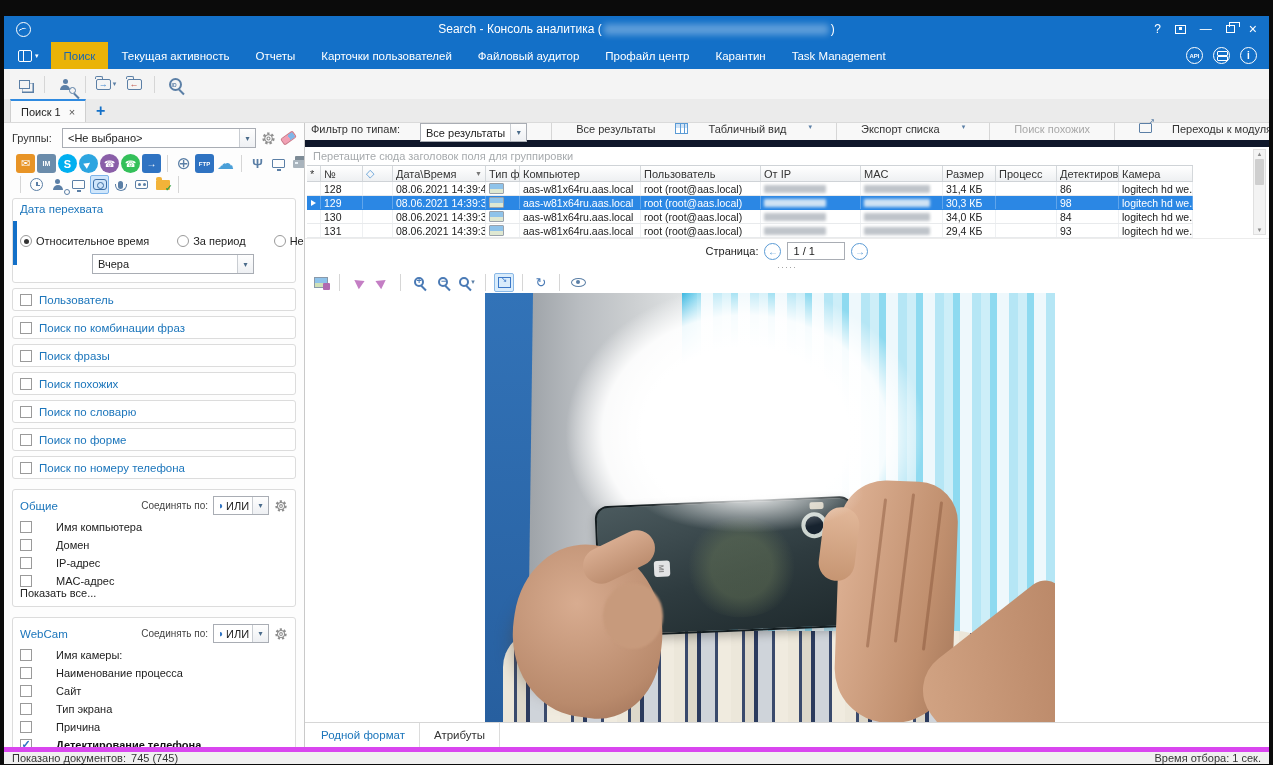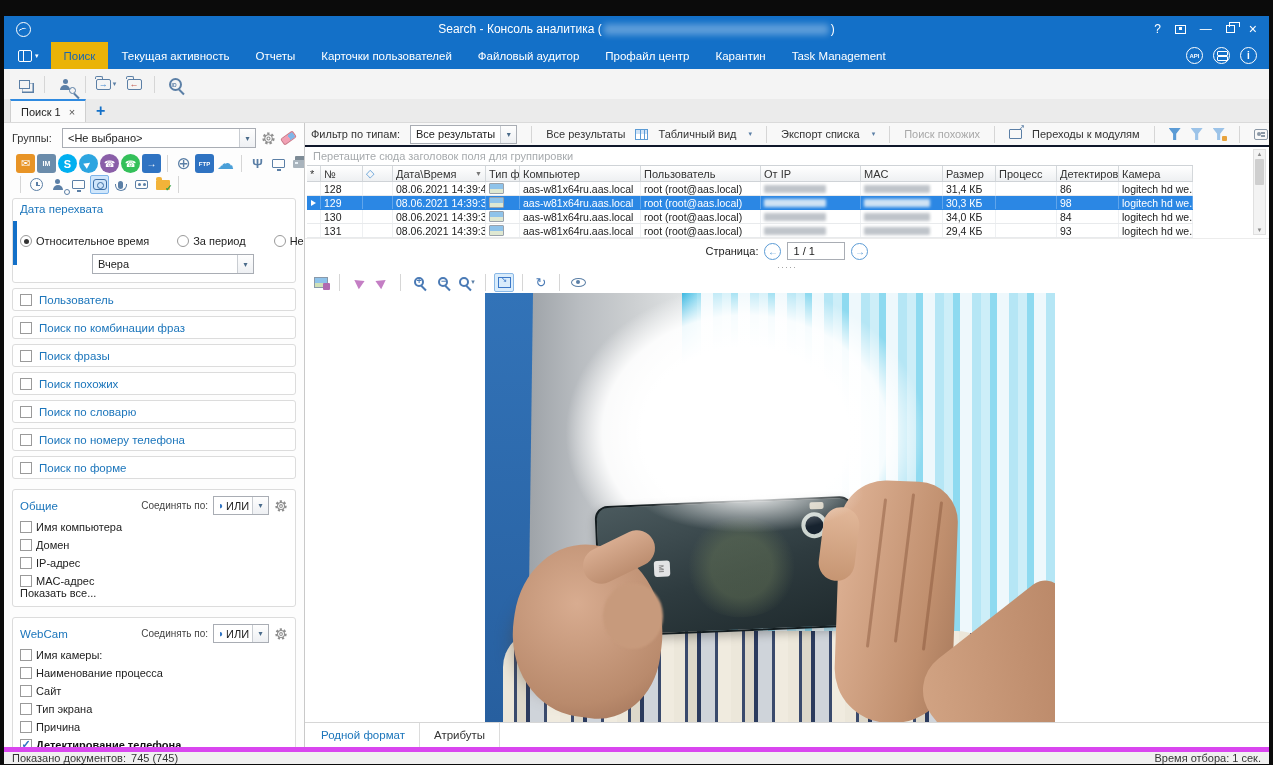--- a/index.html
+++ b/index.html
@@ -122,28 +122,28 @@
   .fbox{height:23px;display:flex;align-items:center;gap:7px;padding:0 7px}
   .fbox .flbl{color:#1b75bb;font-size:11.5px;white-space:nowrap}
   .cb{width:12px;height:12px;border:1px solid #9a9a9a;background:#fff;position:relative;flex:0 0 auto}
   .cb.on::after{content:"✓";position:absolute;left:.5px;top:-2px;font-size:11px;color:#2f73c2;font-weight:bold}
   .secbox{padding:6px 7px 7px;margin-top:10px}
   .secrow{display:flex;align-items:center;gap:5px}
   .joinlbl{margin-left:auto;color:#444;font-size:10px}
   .orcombo{width:56px;height:19px}
   .orcombo .orico{color:#2f73c2;font-size:10px;margin-left:3px}
   .orcombo .val{padding:0 3px}
-  .cbitem{display:flex;align-items:center;gap:4px;margin-top:6px}
+  .cbitem{display:flex;align-items:center;gap:24px;margin-top:6px}
   .cbitem .clbl{white-space:nowrap}
   .cbitem.bold .clbl{font-weight:bold;color:#111}
   .showall{margin-top:0;color:#222}
 
   
   .main{flex:1;display:flex;flex-direction:column;min-width:0;background:#fff}
-  .res-toolbar{height:24px;display:flex;align-items:center;gap:10px;padding:0 6px;border-bottom:2px solid #0f172a;background:#f8f8f8;white-space:nowrap;flex:0 0 auto}
+  .res-toolbar{height:24px;display:flex;align-items:flex-start;gap:20px;padding:0 6px;border-bottom:7px solid #0f172a;background:#f8f8f8;white-space:nowrap;flex:0 0 auto}
   .rt-lbl{color:#333}
   .rt-gray{color:#a8a8a8}
   .ftcombo{width:112px;height:19px}
   .tblico{width:13px;height:11px;border:1px solid #5b9bd5;background:linear-gradient(#cfe3f7 0 4px,#fff 4px);position:relative;flex:0 0 auto}
   .tblico::after{content:"";position:absolute;left:3.5px;top:0;bottom:0;width:1px;background:#5b9bd5;box-shadow:4px 0 0 #5b9bd5}
   .modico{width:13px;height:10px;border:1.5px solid #5b7fa6;border-radius:1px;position:relative;flex:0 0 auto}
   .modico::after{content:"↗";position:absolute;right:-4px;top:-7px;font-size:8px;color:#5b7fa6}
   .funnel{width:12px;height:12px;background:#5b9bd5;clip-path:polygon(0 0,100% 0,63% 47%,63% 100%,37% 100%,37% 47%)}
   .funnel.o{background:#9cc3e8}
   .fw{position:relative;display:flex}
@@ -412,25 +412,25 @@
       <div class="sbox fbox">
           <span class="cb"></span>
           <span class="flbl">Поиск похожих</span>
         </div>
       <div class="sbox fbox">
           <span class="cb"></span>
           <span class="flbl">Поиск по словарю</span>
         </div>
       <div class="sbox fbox">
           <span class="cb"></span>
-          <span class="flbl">Поиск по номеру телефона</span>
+          <span class="flbl">Поиск по форме</span>
         </div>
       <div class="sbox fbox">
           <span class="cb"></span>
-          <span class="flbl">Поиск по форме</span>
+          <span class="flbl">Поиск по номеру телефона</span>
         </div>
 
       <div class="sbox secbox">
         <div class="secrow">
           <span class="sechead">Общие</span>
           <span class="joinlbl">Соединять по:</span>
           <div class="combo orcombo">
             <span class="orico">◑</span>
             <span class="val">ИЛИ</span>
             <span class="cbtn"></span>

